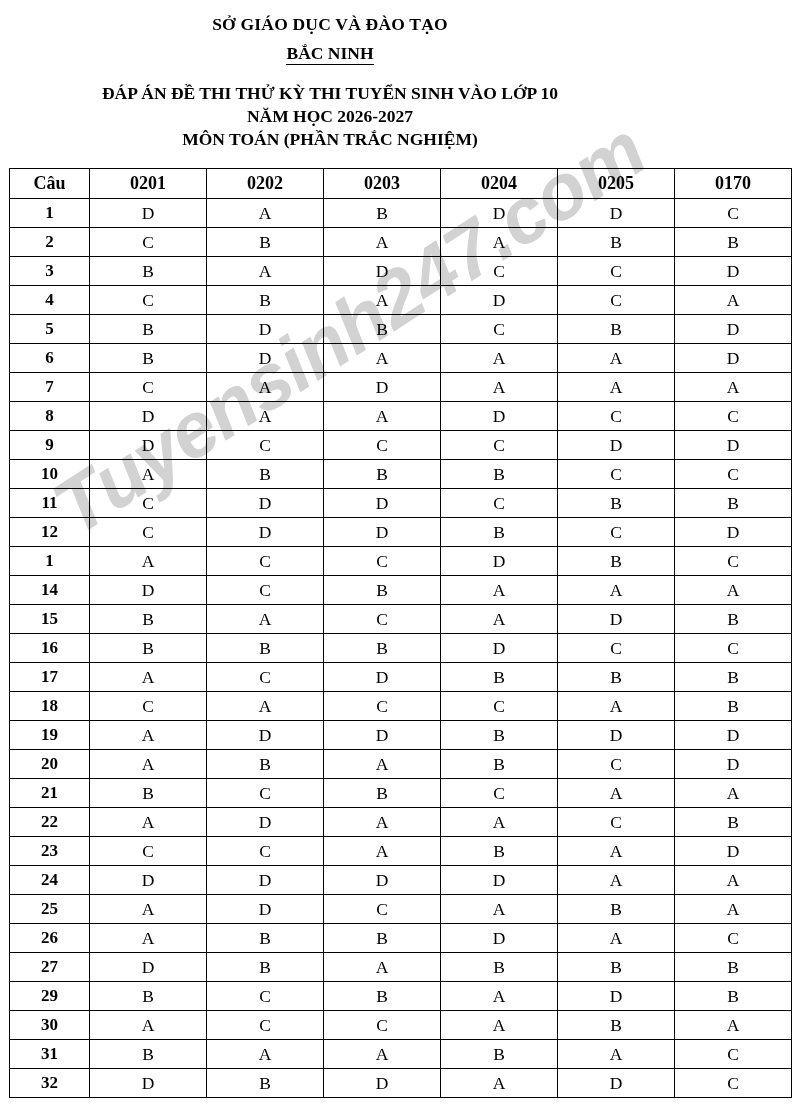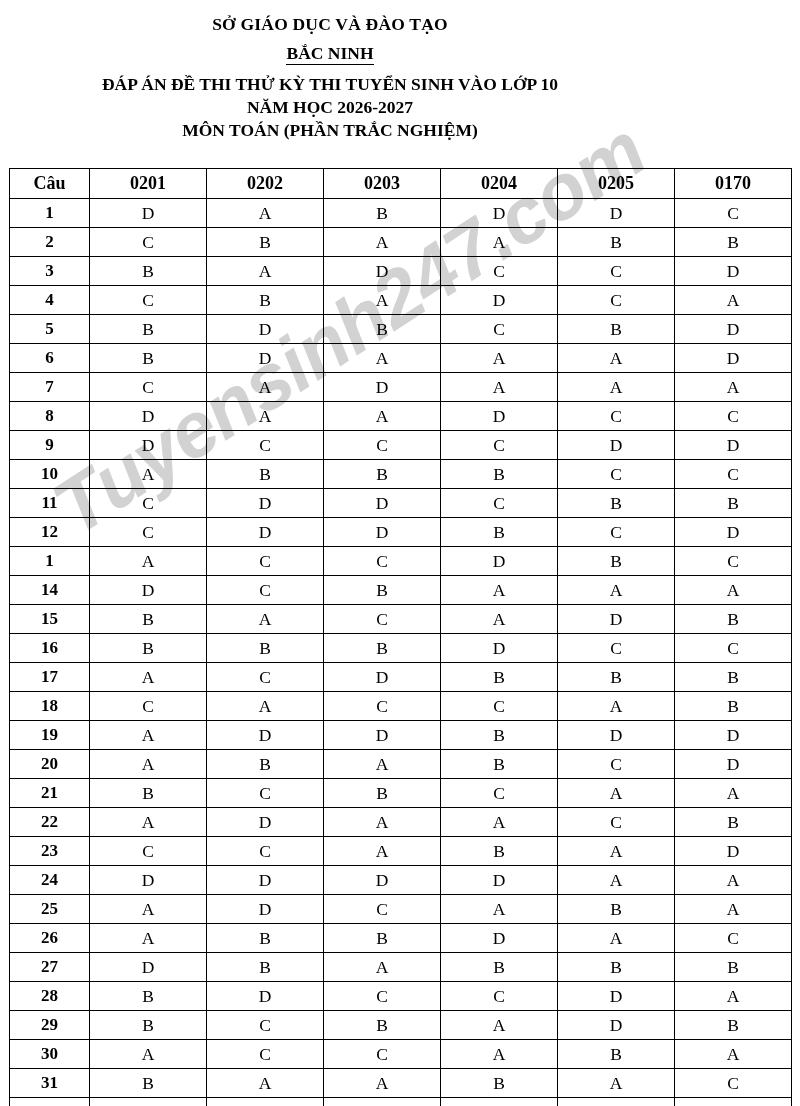--- a/index.html
+++ b/index.html
@@ -43,21 +43,21 @@
     font-weight: bold;
     line-height: 1.0;
     padding-top: 11px;
     white-space: nowrap;
   }
   .org-sub span {
     border-bottom: 1.6px solid #000;
     padding-bottom: 1px;
   }
   .exam-title {
-    margin-top: 11px;
+    margin-top: 20px;
   }
   .exam-title .t-line {
     font-size: 17.5px;
     font-weight: bold;
     line-height: 1.32;
     white-space: nowrap;
   }
 
   
   .answer-table-wrap {
@@ -407,29 +407,20 @@
         <tr>
           <td class="qnum">27</td>
           <td class="ans">D</td>
           <td class="ans">B</td>
           <td class="ans">A</td>
           <td class="ans">B</td>
           <td class="ans">B</td>
           <td class="ans">B</td>
         </tr>
         <tr>
-          <td class="qnum">28</td>
-          <td class="ans">B</td>
-          <td class="ans">D</td>
-          <td class="ans">C</td>
-          <td class="ans">C</td>
-          <td class="ans">D</td>
-          <td class="ans">A</td>
-        </tr>
-        <tr>
           <td class="qnum">29</td>
           <td class="ans">B</td>
           <td class="ans">C</td>
           <td class="ans">B</td>
           <td class="ans">A</td>
           <td class="ans">D</td>
           <td class="ans">B</td>
         </tr>
         <tr>
           <td class="qnum">30</td>

